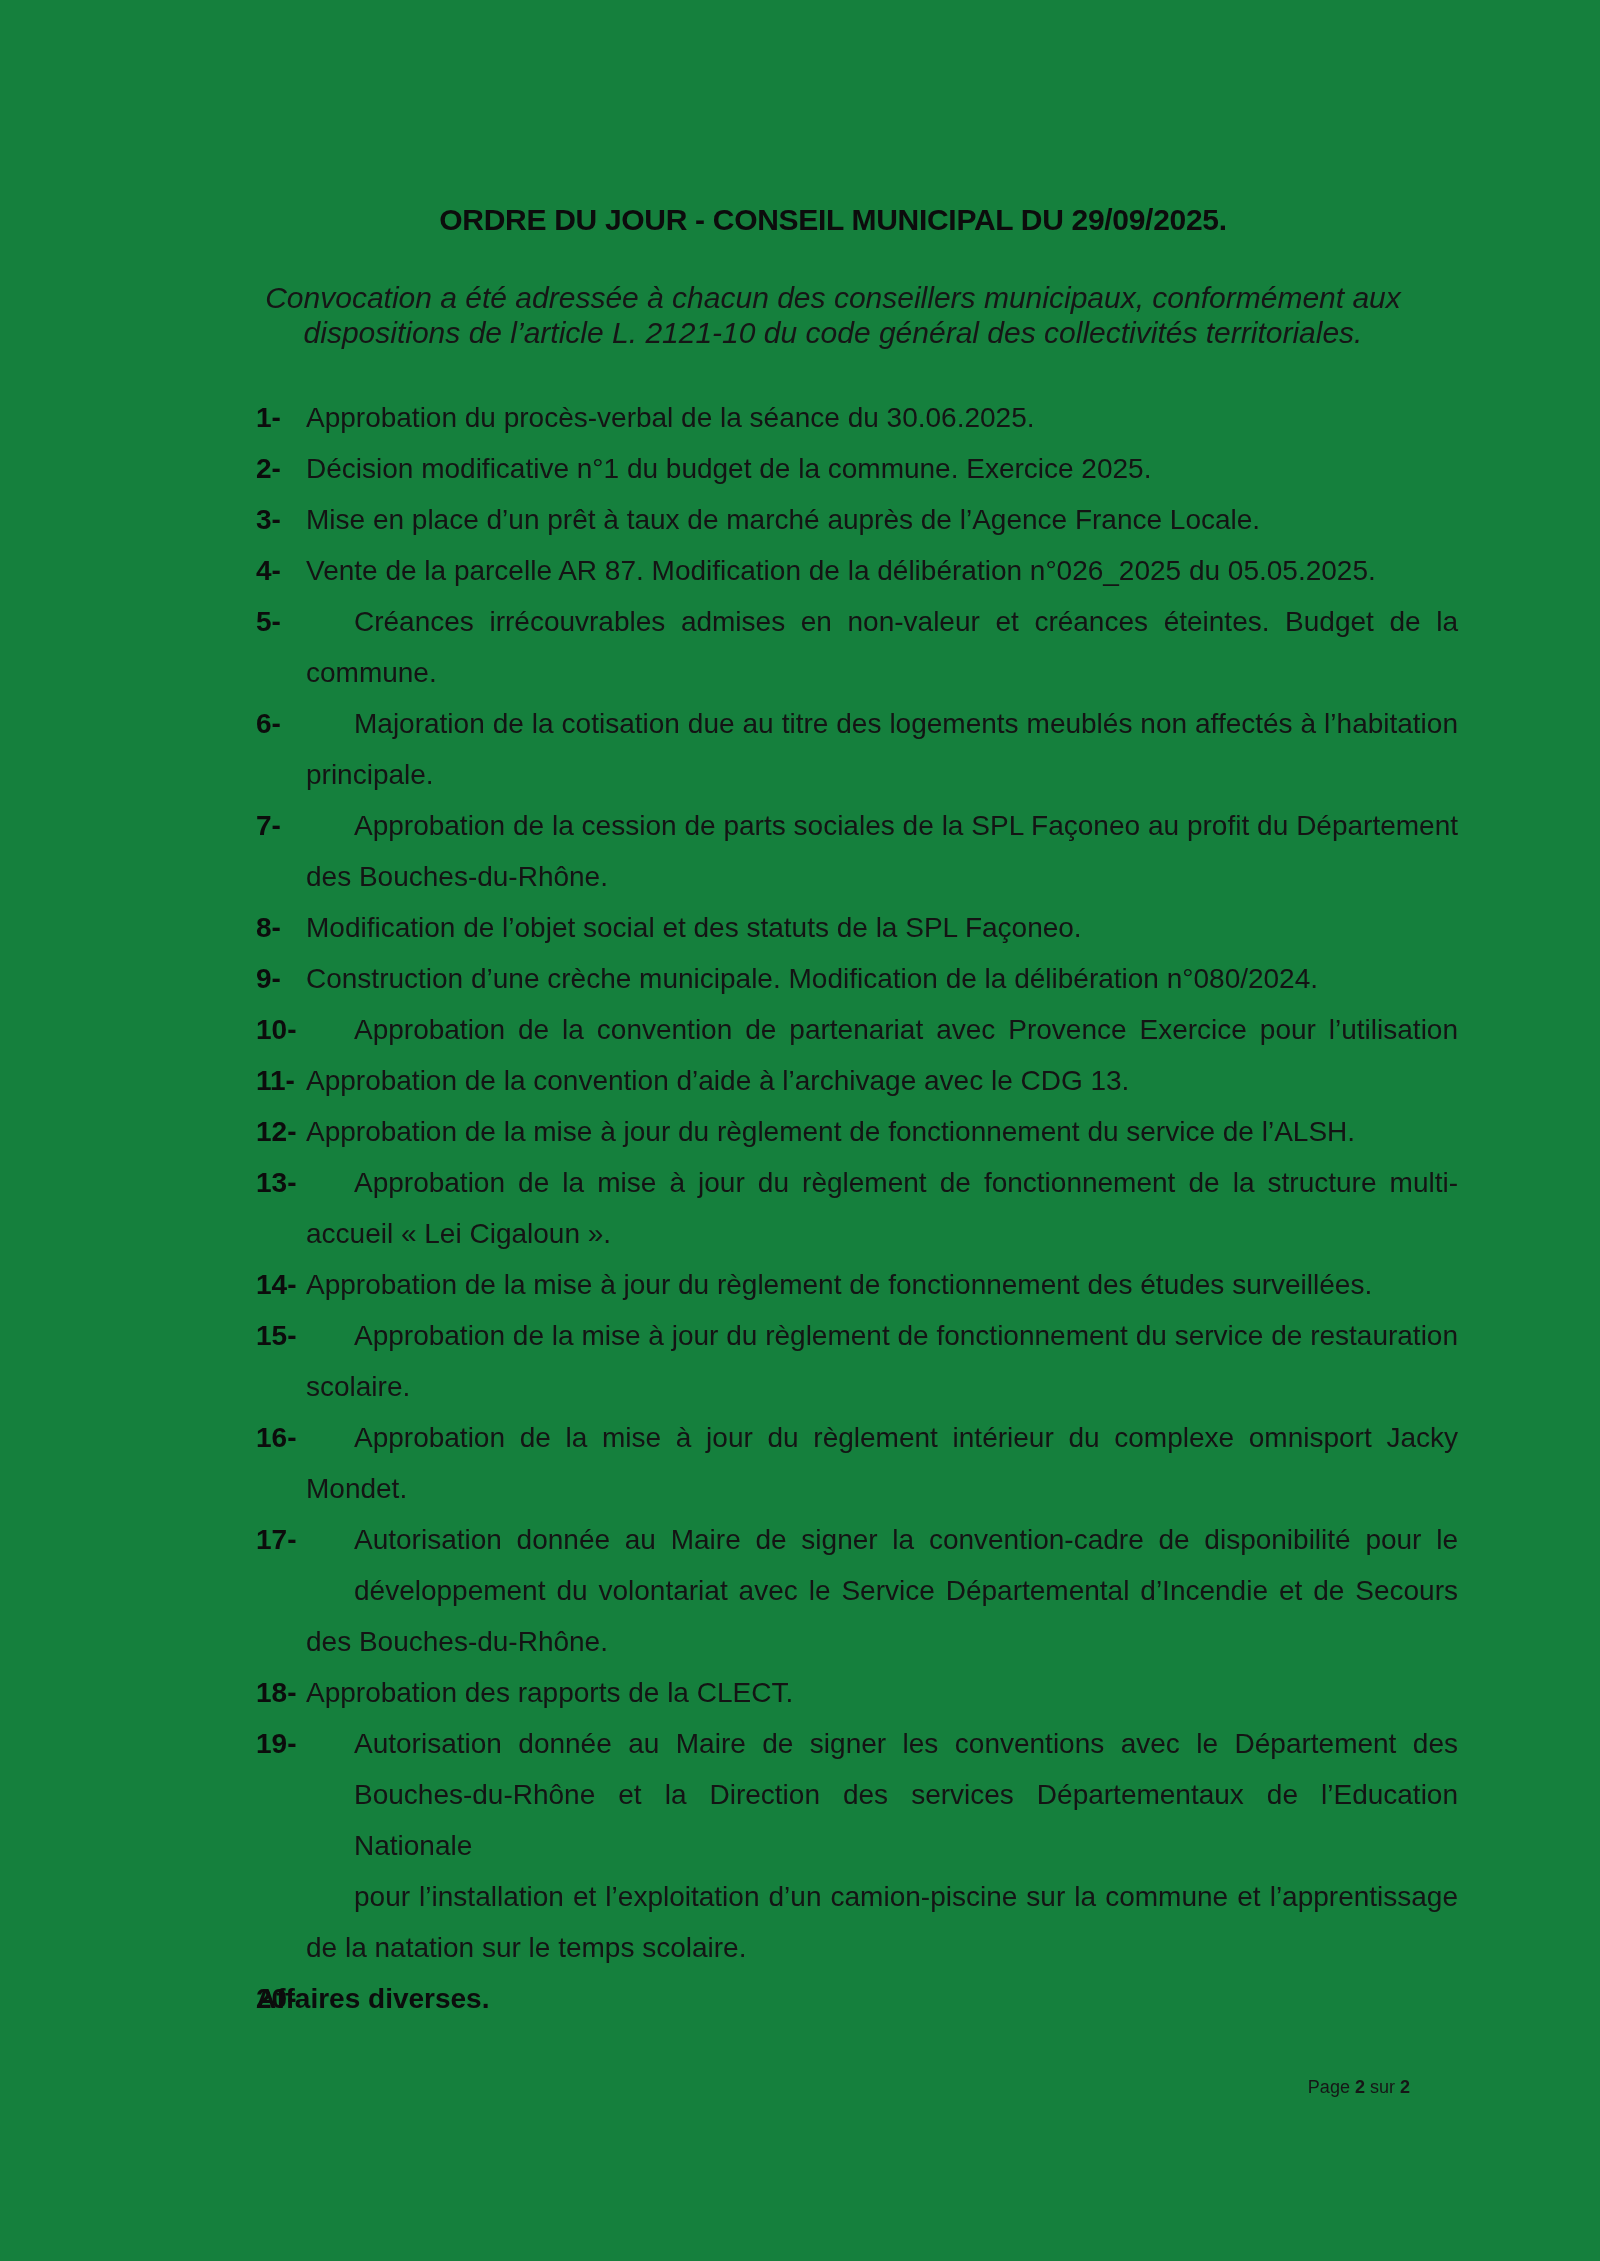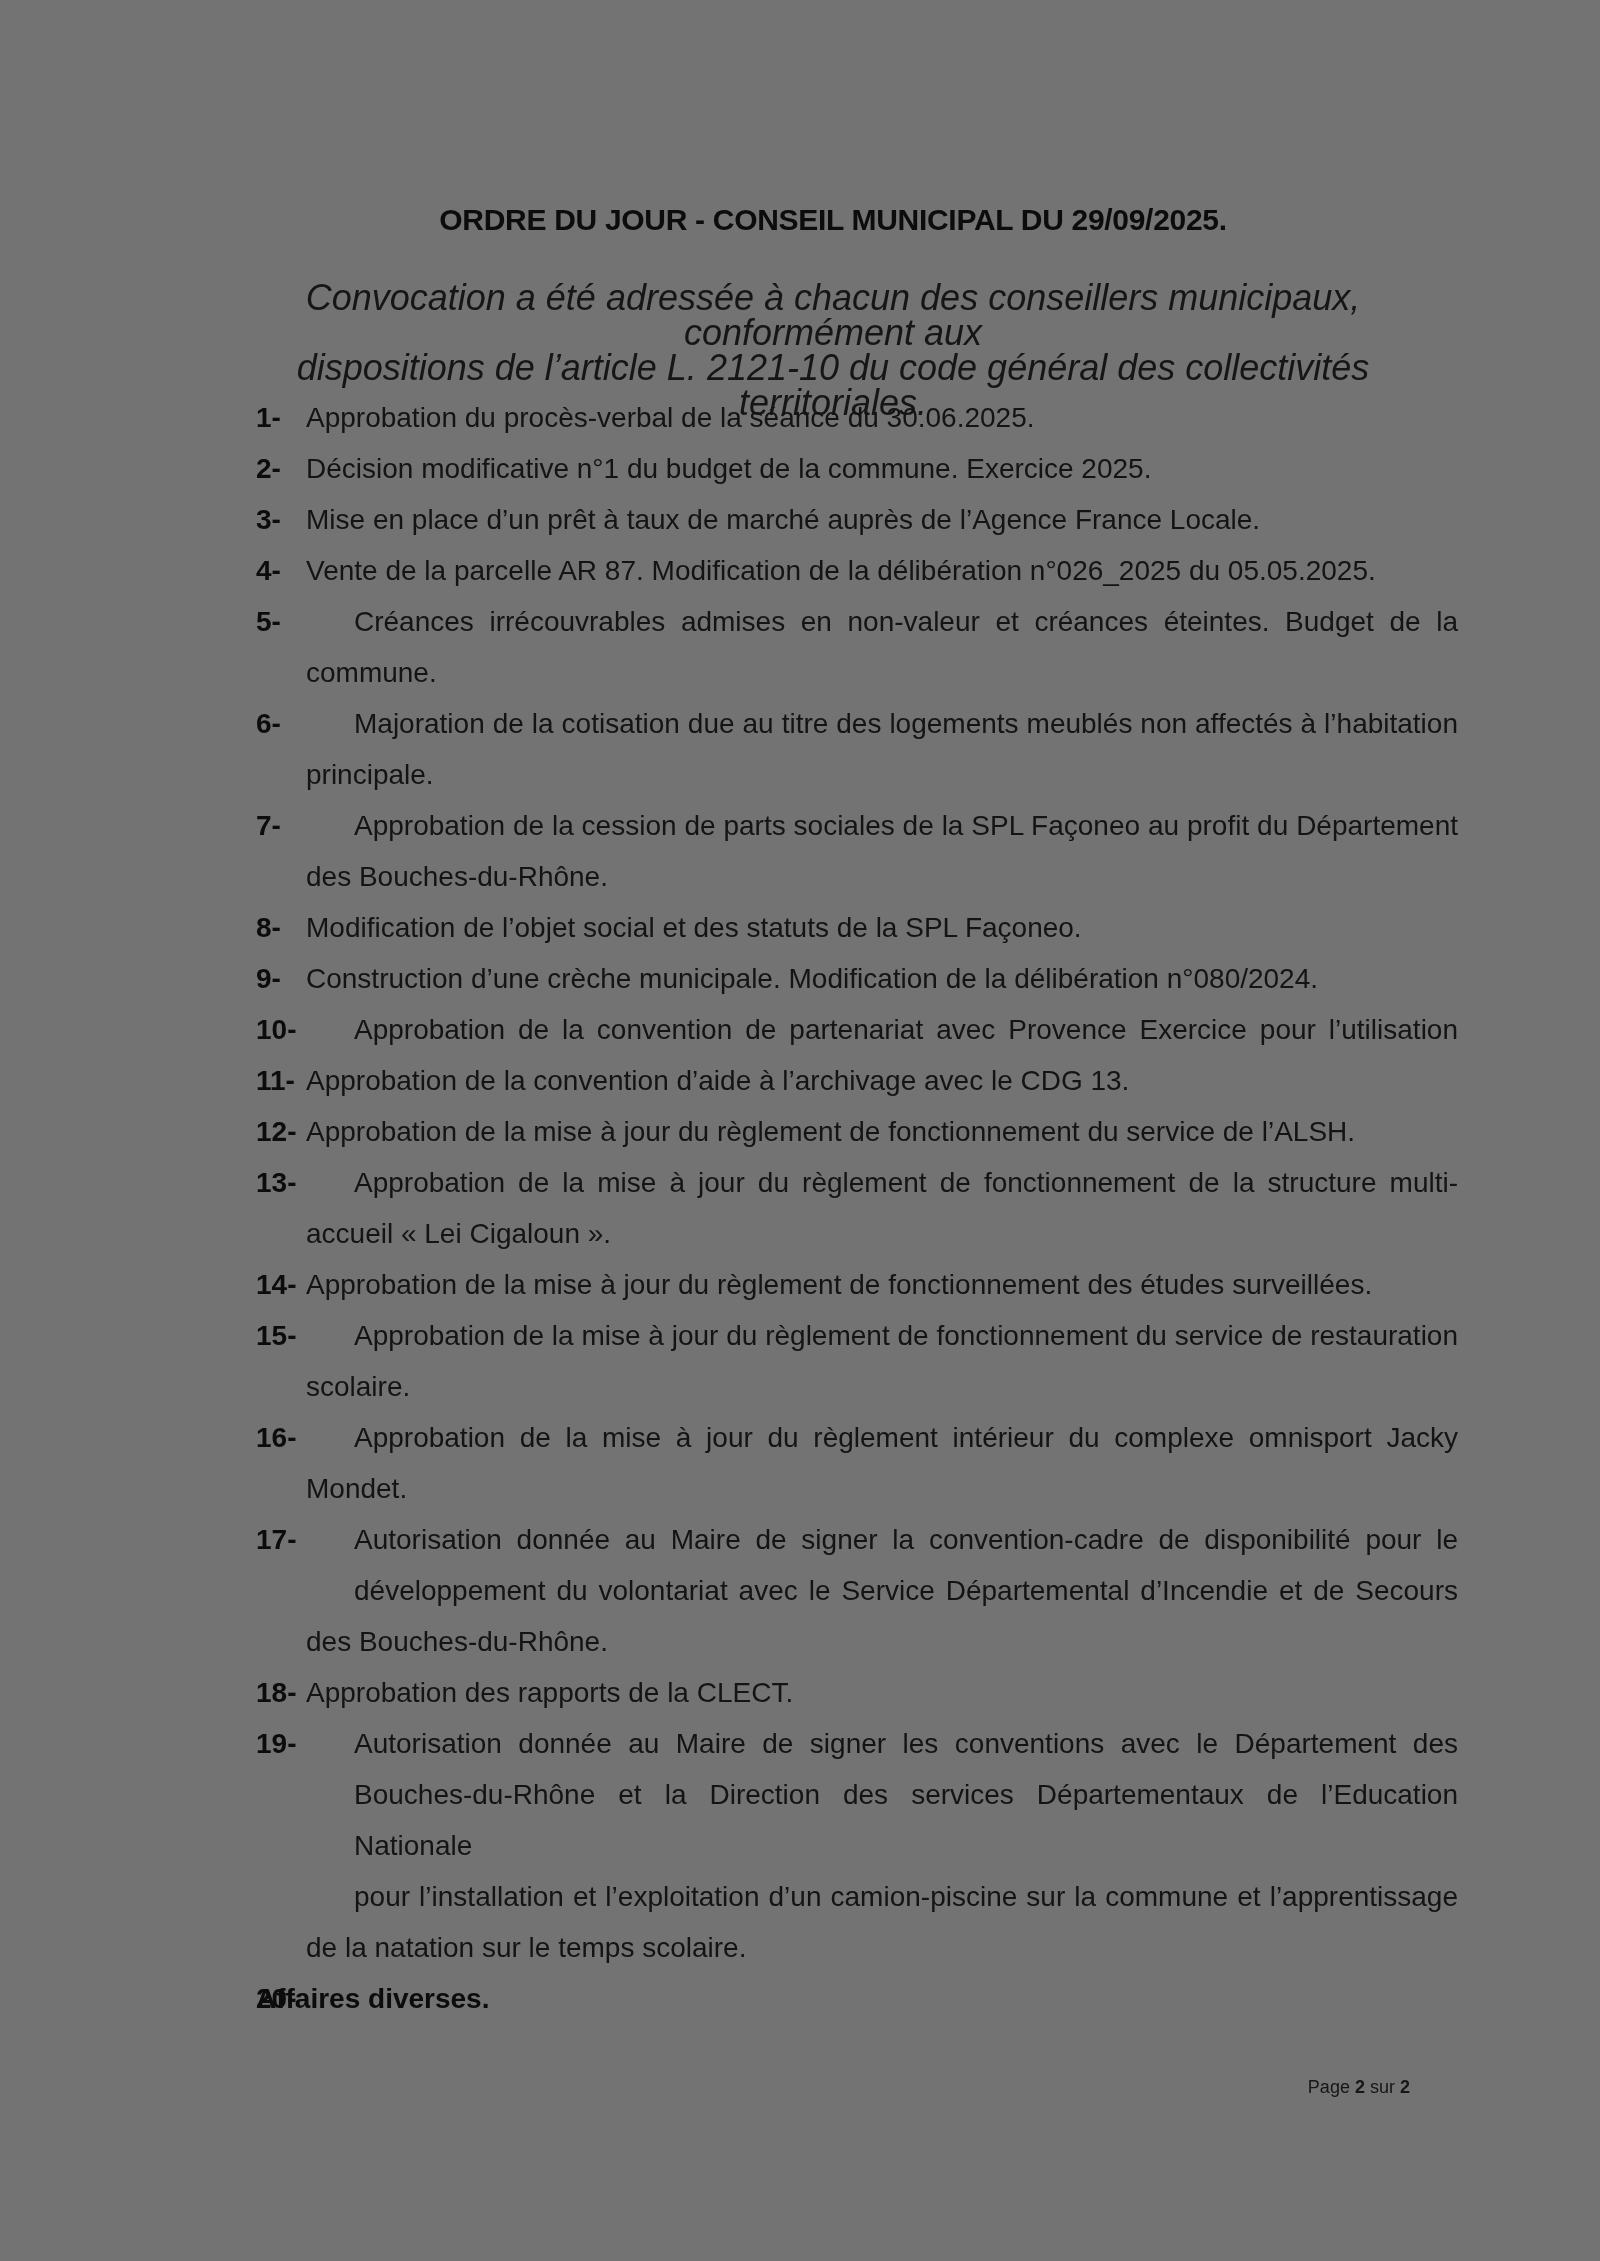--- a/index.html
+++ b/index.html
@@ -10,21 +10,21 @@
     width: 1600px;
     height: 2261px;
     background: #ffffff;
     font-family: "Liberation Sans", "DejaVu Sans", sans-serif;
     color: #111111;
   }
   .page {
     position: relative;
     width: 1600px;
     height: 2261px;
-    background: #737373;
+    background: #15803d;
     overflow: hidden;
   }
   .doc-title {
     position: absolute;
     top: 202px;
     left: 256px;
     width: 1154px;
     text-align: center;
     font-weight: bold;
     font-size: 30px;
@@ -33,21 +33,21 @@
     color: #0c0c0c;
     white-space: nowrap;
   }
   .convocation {
     position: absolute;
     top: 280px;
     left: 236px;
     width: 1194px;
     text-align: center;
     font-style: italic;
-    font-size: 36px;
+    font-size: 30px;
     line-height: 35px;
     color: #161616;
   }
   .agenda {
     position: absolute;
     top: 392px;
     left: 0;
     width: 1600px;
   }
   .item {

